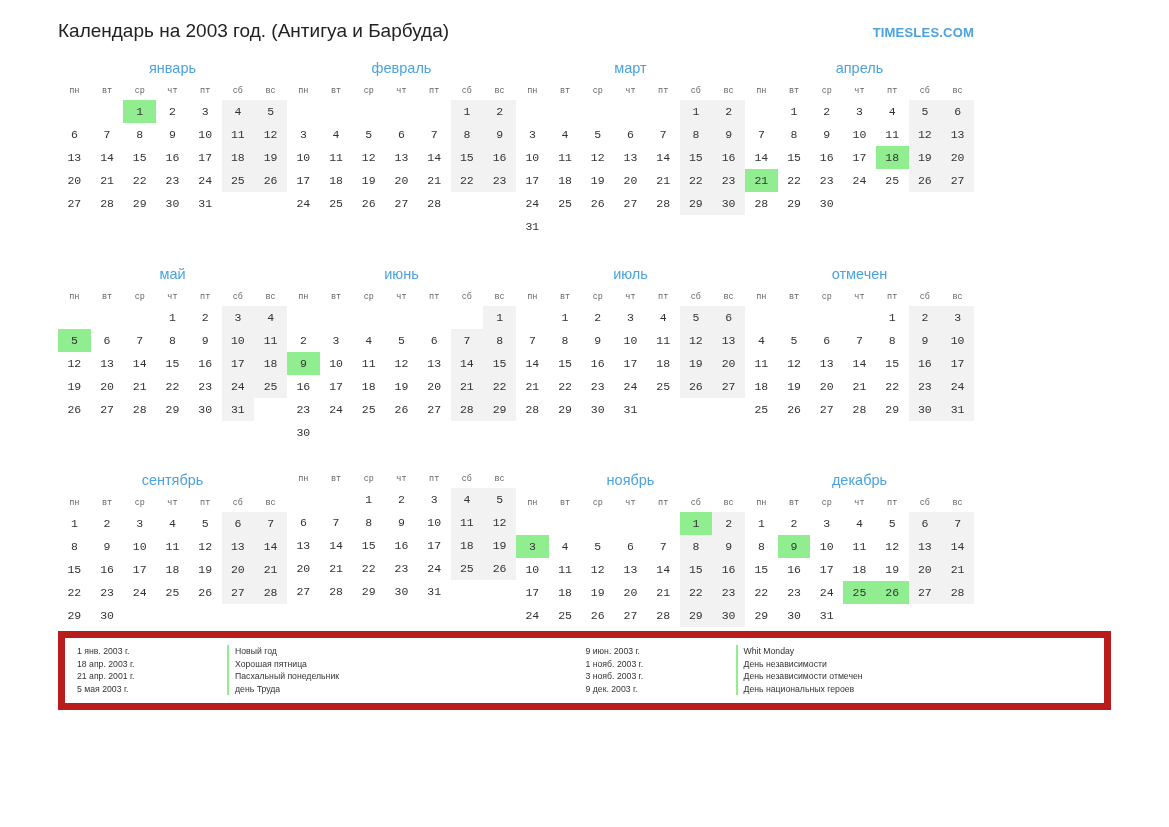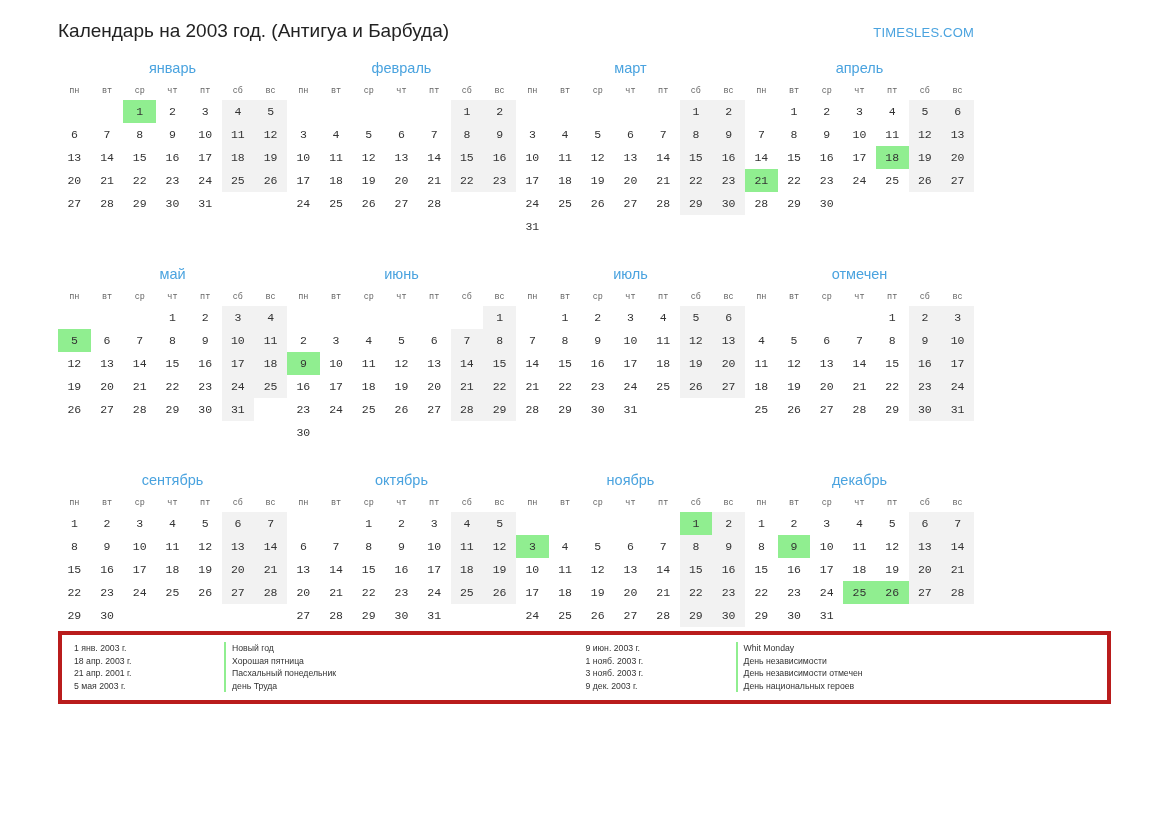--- a/index.html
+++ b/index.html
@@ -29,21 +29,21 @@
   .title {
     font-size: 19px;
     color: #222222;
     font-weight: normal;
     margin: 0;
   }
   .brand {
     font-size: 13px;
     color: #4aa3df;
     letter-spacing: 0.2px;
-    font-weight: normal;
+    font-weight: bold;
   }
   .grid {
     margin: 18px 58px 0 58px;
     display: grid;
     grid-template-columns: repeat(4, 1fr);
     grid-row-gap: 28px;
     grid-column-gap: 0px;
   }
   .month {
     text-align: center;
@@ -82,21 +82,21 @@
     background: #90ee90;
   }
   td.empty {
     background: transparent;
   }
   .legend {
     position: absolute;
     left: 58px;
     top: 631px;
     width: 1053px;
-    border: 4px solid #b91c1c;
+    border: 7px solid #b91c1c;
     box-sizing: border-box;
     padding: 7px 10px 8px 12px;
     display: flex;
   }
   .legend-col {
     display: flex;
     flex: 1 1 0;
   }
   .legend-dates {
     font-size: 8.7px;
@@ -705,21 +705,20 @@
               <td class="empty"></td>
               <td class="empty"></td>
               <td class="empty"></td>
               <td class="empty"></td>
               <td class="empty"></td>
             </tr>
           </tbody>
         </table>
       </div>
       <div class="month">
-        <div class="month-name">октябрь</div>
         <table class="cal">
           <thead>
             <tr>
               <th>пн</th>
               <th>вт</th>
               <th>ср</th>
               <th>чт</th>
               <th>пт</th>
               <th>сб</th>
               <th>вс</th>

